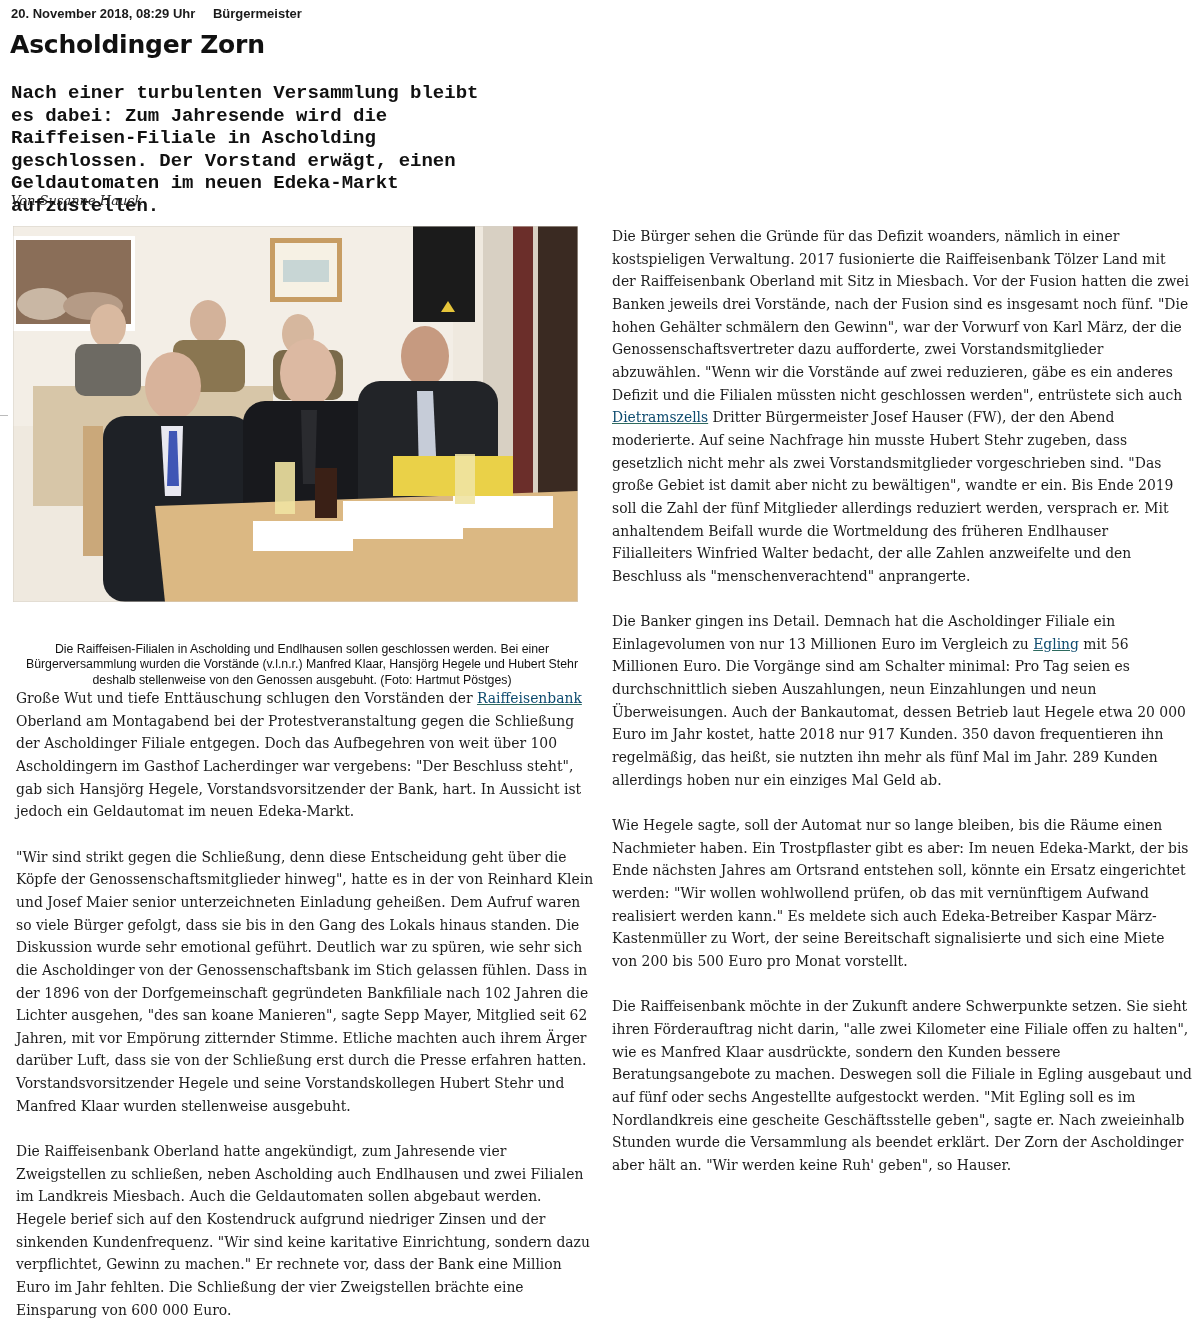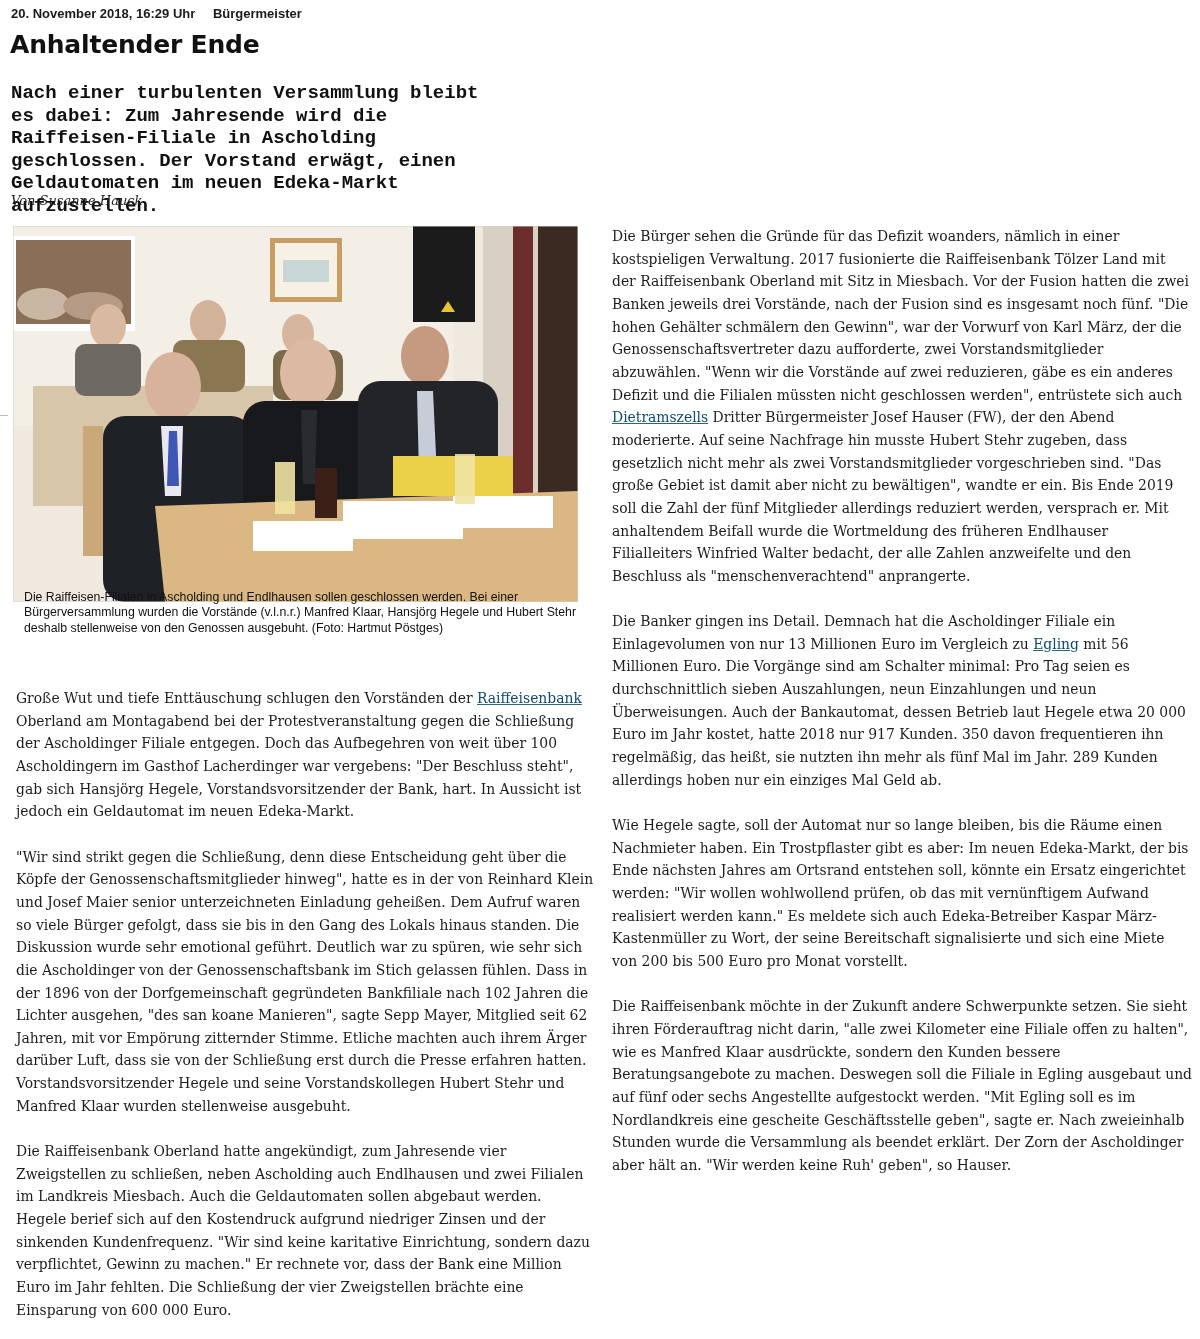--- a/index.html
+++ b/index.html
@@ -3,39 +3,39 @@
 <meta charset="utf-8">
 <style>
   html, body { margin: 0; padding: 0; background: #ffffff; }
   body { width: 1200px; height: 1339px; position: relative; overflow: hidden; color: #1a1a1a; }
   .meta { position: absolute; left: 11px; top: 6px; font-family: "Liberation Sans", sans-serif; font-weight: bold; font-size: 13px; color: #1a1a1a; }
   .meta span { margin-right: 14px; }
   .title { position: absolute; left: 10px; top: 30px; margin: 0; font-family: "DejaVu Sans", sans-serif; font-weight: bold; font-size: 25px; letter-spacing: -0.2px; color: #111; }
   .teaser { position: absolute; left: 11px; top: 82px; width: 480px; margin: 0; font-family: Liberation Mono, monospace; font-weight: bold; font-size: 19px; line-height: 22.5px; color: #111; }
   .byline { position: absolute; left: 11px; top: 193px; font-family: "DejaVu Serif", serif; font-style: italic; font-size: 13px; color: #222; }
   .photo { position: absolute; left: 13px; top: 226px; width: 565px; height: 376px; overflow: hidden; background: #e9e2d3; }
-  .caption { position: absolute; left: 24px; top: 590px; width: 556px; margin: 0; font-family: "Liberation Sans", sans-serif; font-size: 12.3px; line-height: 15.3px; color: #111; }
+  .caption { position: absolute; left: 24px; top: 642px; width: 556px; margin: 0; font-family: "Liberation Sans", sans-serif; font-size: 12.3px; line-height: 15.3px; color: #111; text-align: center; }
   .col { position: absolute; width: 580px; font-family: "DejaVu Serif", serif; font-size: 13.9px; line-height: 22.65px; color: #1c1c1c; }
   .col p { margin: 0 0 22.65px 0; }
   .col-left { left: 16px; top: 687px; }
   .col-right { left: 612px; top: 225px; }
   a.link { color: #0c4a6e; text-decoration: underline; text-decoration-color: #2d6a5e; }
   .stray-mark { position: absolute; left: 0; top: 415px; width: 8px; height: 1px; background: #bbb; }
 </style>
 </head>
 <body>
 
 <div class="stray-mark"></div>
 
 <div class="meta">
-  <span>20. November 2018, 16:29 Uhr</span>
+  <span>20. November 2018, 08:29 Uhr</span>
   <span>Bürgermeister</span>
 </div>
 
-<h1 class="title">Anhaltender Ende</h1>
+<h1 class="title">Ascholdinger Zorn</h1>
 
 <p class="teaser">Nach einer turbulenten Versammlung bleibt es dabei: Zum Jahresende wird die Raiffeisen-Filiale in Ascholding geschlossen. Der Vorstand erwägt, einen Geldautomaten im neuen Edeka-Markt aufzustellen.</p>
 
 <div class="byline">Von Susanne Hauck</div>
 
 <div class="photo">
   <svg width="565" height="376" viewBox="0 0 565 376">
     <rect x="0" y="0" width="565" height="376" fill="#efe9df"></rect>
     <rect x="0" y="0" width="440" height="200" fill="#f3eee6"></rect>
     <rect x="470" y="0" width="95" height="376" fill="#d8d0c3"></rect>

